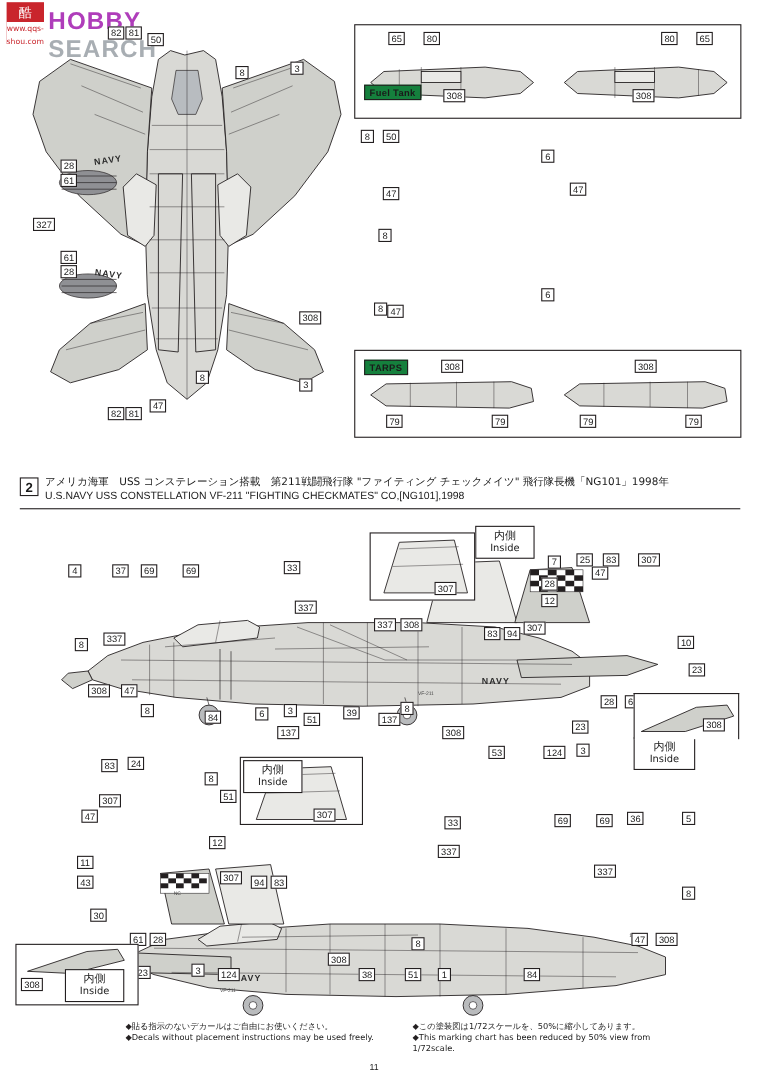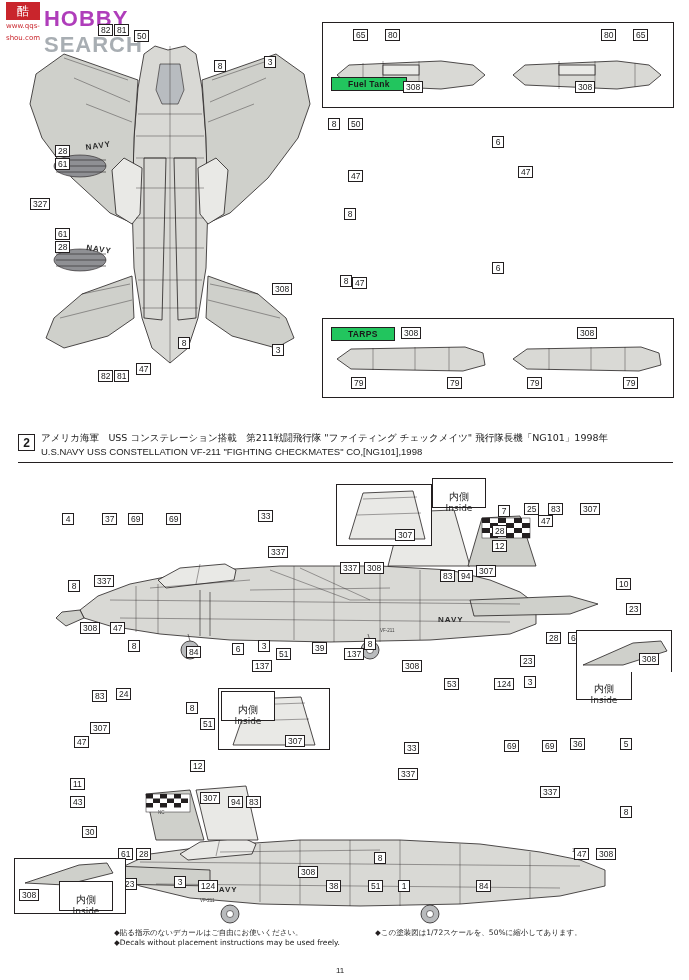--- a/index.html
+++ b/index.html
@@ -31,22 +31,22 @@
     font-size:22px; font-weight:bold; color:#9aa0a6; letter-spacing:1px;
     margin-left:4px; margin-top:4px; opacity:.85;
   }
   .logo-text .hb { color:#a21caf; }
 
   
   .panel {
     position:absolute; border:1px solid #231f20; background:#ffffff;
   }
   .panel-label {
-    position:absolute; border:1px solid #231f20; background:#22c55e;
-    font-size:8.5px; font-weight:bold; padding:1px 16px; letter-spacing:.3px;
+    position:absolute; border:1px solid #231f20; background:#15803d;
+    font-size:8.5px; font-weight:bold; padding:1px 4px; letter-spacing:.3px;
   }
 
   
   .num {
     position:absolute; border:1px solid #231f20; background:#fff;
     font-size:8.5px; line-height:10px; padding:0px 2px; min-width:12px;
     text-align:center; font-family:"Liberation Sans", sans-serif;
   }
 
   
@@ -58,21 +58,21 @@
   }
   .sec-jp { position:absolute; left:23px; top:0px; font-size:9.5px; font-family:"DejaVu Sans", sans-serif; white-space:nowrap; }
   .sec-en { position:absolute; left:23px; top:14px; font-size:9.5px; white-space:nowrap; }
   .sec-rule { position:absolute; left:0; top:30px; width:655px; height:1px; background:#231f20; }
 
   
   .inside-box {
     position:absolute; border:1px solid #231f20; background:#fff;
     font-family:"DejaVu Sans", sans-serif; text-align:center;
   }
-  .inside-box .jp { font-size:10px; display:block; line-height:12px; margin-top:12px; }
+  .inside-box .jp { font-size:10px; display:block; line-height:12px; margin-top:3px; }
   .inside-box .en { font-size:9px; display:block; line-height:11px; }
 
   
   .footer { position:absolute; left:110px; top:928px; width:470px; font-size:7.5px; }
   .foot-col { position:absolute; }
   .foot-line { display:block; line-height:10px; font-family:"DejaVu Sans", sans-serif; }
   .diamond { color:#231f20; }
   .page-no { position:absolute; left:336px; top:966px; font-size:8px; }
 
   
@@ -442,18 +442,21 @@
         <span class="diamond">◆</span><span>貼る指示のないデカールはご自由にお使いください。</span>
       </span>
       <span class="foot-line">
         <span class="diamond">◆</span><span>Decals without placement instructions may be used freely.</span>
       </span>
     </div>
     <div class="foot-col" style="left:265px; top:0; width:255px;">
       <span class="foot-line">
         <span class="diamond">◆</span><span>この塗装図は1/72スケールを、50%に縮小してあります。</span>
       </span>
+      <span class="foot-line">
+        <span class="diamond">◆</span><span>This marking chart has been reduced by 50% view from 1/72scale.</span>
+      </span>
     </div>
   </div>
 
   <div class="page-no">11</div>
 
 </div>
 
 </body></html>

